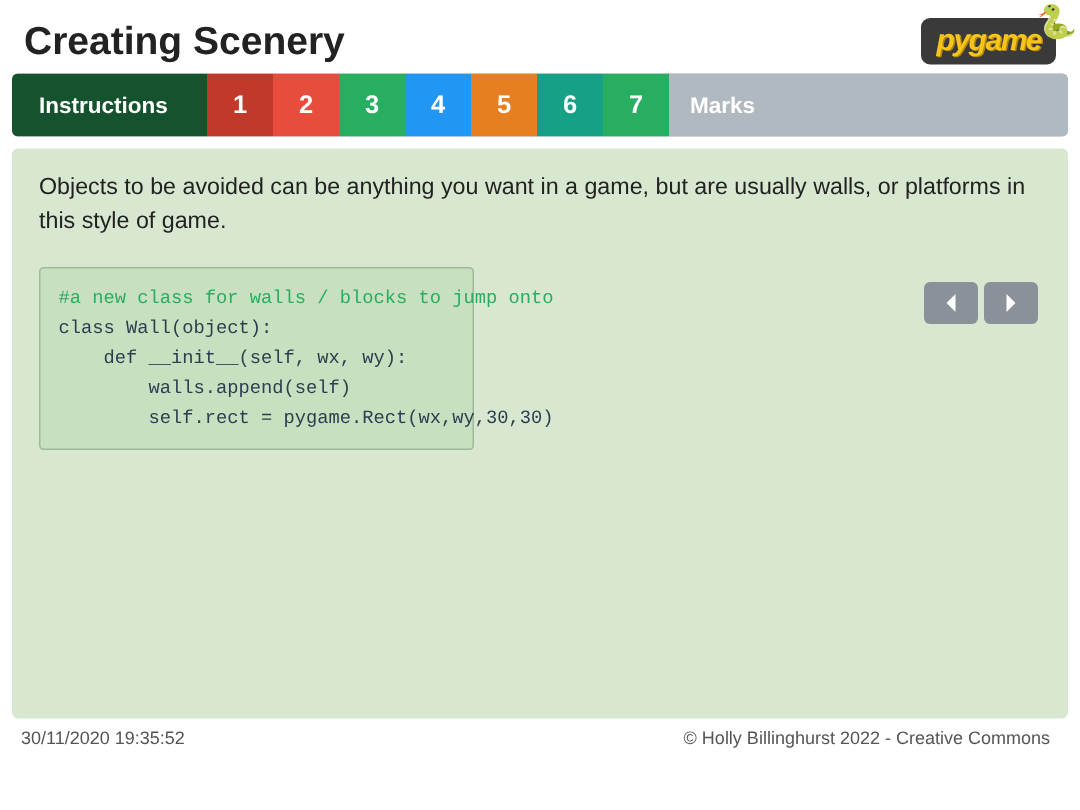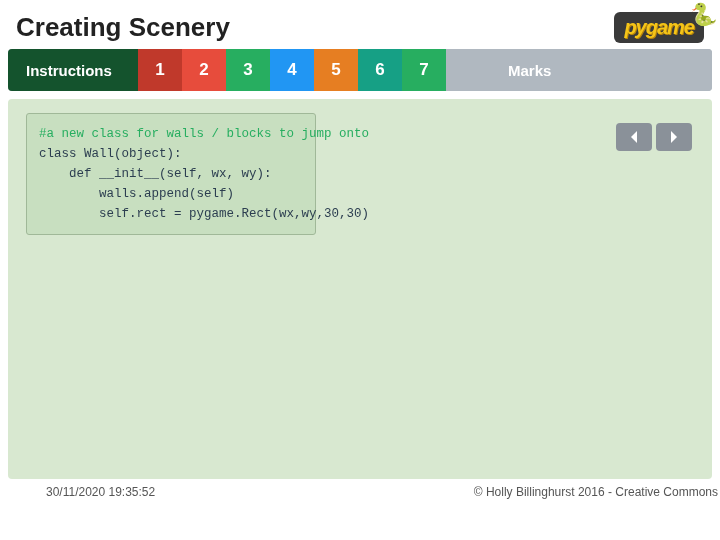--- a/index.html
+++ b/index.html
@@ -82,21 +82,20 @@
 
     .nav-marks {
       background: #b0b8c0;
       color: #fff;
       font-weight: bold;
       font-size: 15px;
       display: flex;
       align-items: center;
       padding: 0 14px;
       flex: 1;
-      margin-left: 48px;
     }
 
     
     .content {
       background: #d8e8d0;
       margin: 8px 8px 0 8px;
       border-radius: 4px;
       padding: 14px 18px 10px 18px;
       min-height: 380px;
     }
@@ -166,24 +165,23 @@
       width: 16px;
       height: 16px;
       fill: #fff;
     }
 
     
     .footer {
       display: flex;
       justify-content: space-between;
       align-items: center;
-      padding: 6px 2px 4px 14px;
+      padding: 6px 20px 4px 14px;
       font-size: 12px;
       color: #555;
-      margin-left: 32px;
     }
 
     
     .pygame-badge {
       display: inline-block;
       background: #3a3a3a;
       border-radius: 6px;
       padding: 4px 10px;
       position: relative;
     }
@@ -223,20 +221,21 @@
     <div class="nav-num nav-num-2">2</div>
     <div class="nav-num nav-num-3">3</div>
     <div class="nav-num nav-num-4">4</div>
     <div class="nav-num nav-num-5">5</div>
     <div class="nav-num nav-num-6">6</div>
     <div class="nav-num nav-num-7">7</div>
     <div class="nav-marks">Marks</div>
   </div>
 
   <div class="content">
+    <p class="intro-text">Objects to be avoided can be anything you want in a game, but are usually walls, or platforms in this style of game.</p>
 
     <div class="content-split">
       <pre class="code-block"><span class="code-comment">#a new class for walls / blocks to jump onto</span>
 <span>class Wall(object):</span>
 <span>    def __init__(self, wx, wy):</span>
 <span>        walls.append(self)</span>
 <span>        self.rect = pygame.Rect(wx,wy,30,30)</span></pre>
 
       <div class="right-text">
 
@@ -251,16 +250,16 @@
               <polygon points="5,2 11,8 5,14"></polygon>
             </svg>
           </button>
         </div>
       </div>
     </div>
   </div>
 
   <div class="footer">
     <span>30/11/2020 19:35:52</span>
-    <span>© Holly Billinghurst 2016 - Creative Commons</span>
+    <span>© Holly Billinghurst 2022 - Creative Commons</span>
   </div>
 
 </div>
 
 </body></html>

